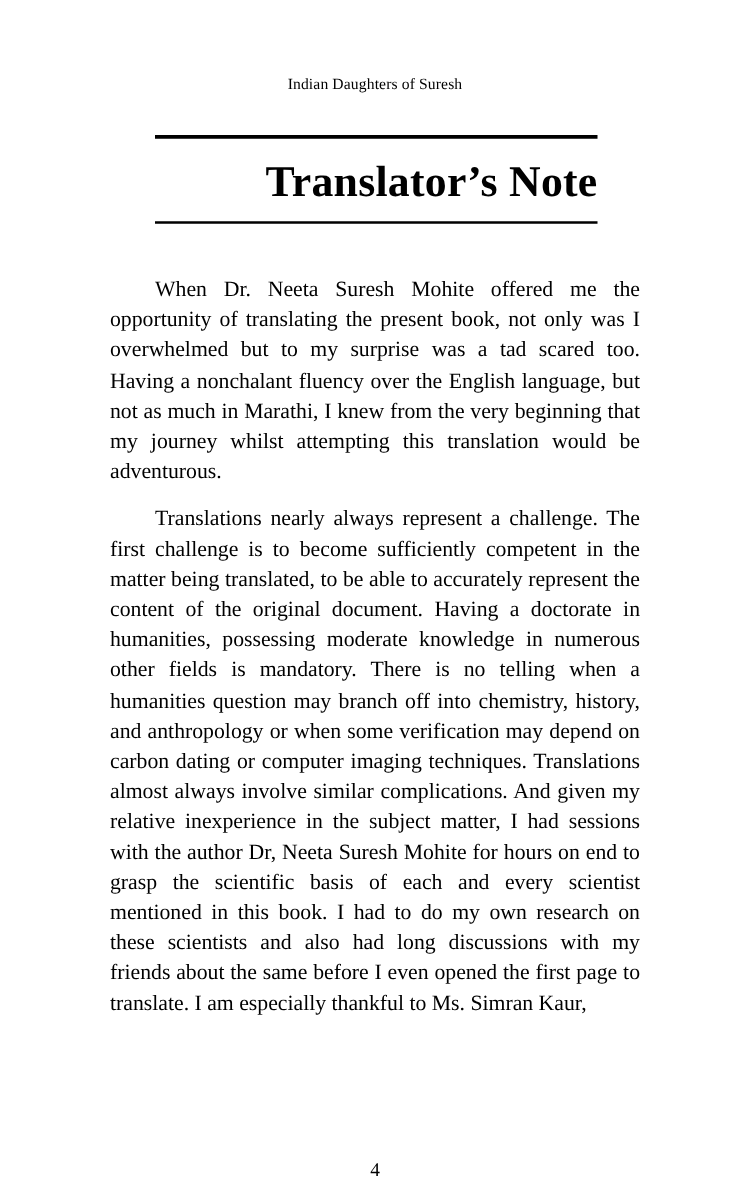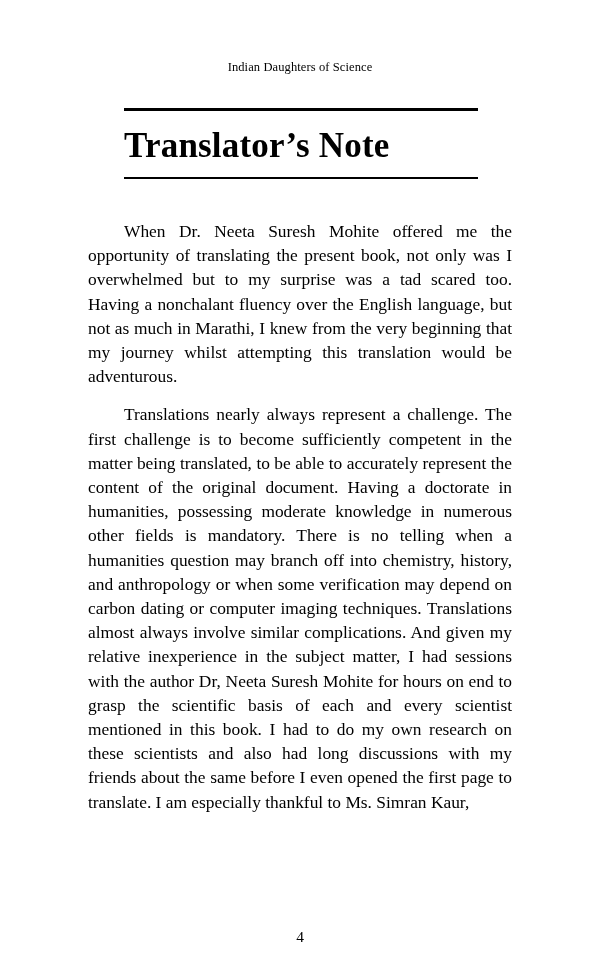--- a/index.html
+++ b/index.html
@@ -32,21 +32,21 @@
   }
   .rule-top {
     border-top: 3.5px solid #000;
     width: 100%;
   }
   .rule-bottom {
     border-top: 2.2px solid #000;
     width: 100%;
   }
   .chapter-title {
-    text-align: left;
+    text-align: right;
     font-family: "Liberation Serif", serif;
     font-weight: bold;
     font-size: 35px;
     line-height: 1.0;
     padding: 17px 0 14px 0;
     letter-spacing: 0.2px;
   }
   .body-area {
     margin: 0 88px 0 88px;
     padding-top: 40px;
@@ -69,21 +69,21 @@
     top: 868px;
     text-align: center;
     font-size: 15.5px;
   }
 </style>
 </head>
 <body>
 
 <div class="page">
 
-  <div class="running-head">Indian Daughters of Science</div>
+  <div class="running-head">Indian Daughters of Suresh</div>
 
   <div class="title-block">
     <div class="rule-top"></div>
     <div class="chapter-title">Translator’s Note</div>
     <div class="rule-bottom"></div>
   </div>
 
   <div class="body-area">
     <p class="para">When Dr. Neeta Suresh Mohite  offered me the opportunity of translating the present book, not only was I overwhelmed but to my surprise was a tad scared too. Having a nonchalant fluency over the English language, but not as much in Marathi, I knew from the very beginning that my journey whilst attempting this translation would be adventurous.</p>
     <p class="para">Translations nearly    always represent a challenge. The first challenge is to become sufficiently competent in the matter being translated, to be able to accurately represent    the content of the original document. Having a doctorate in humanities, possessing moderate knowledge in numerous other fields is mandatory. There is no telling when a humanities question may branch off into chemistry, history, and anthropology or when some verification may depend on carbon dating or computer imaging techniques. Translations almost always involve similar complications. And given my relative inexperience in the subject matter, I had sessions with the author Dr,     Neeta Suresh Mohite for hours on end to grasp the scientific basis of each and every scientist mentioned in this book. I had to do my own research on these scientists and also had long discussions with my friends about the same before I even opened the first page to translate. I am especially thankful to Ms. Simran Kaur,</p>

